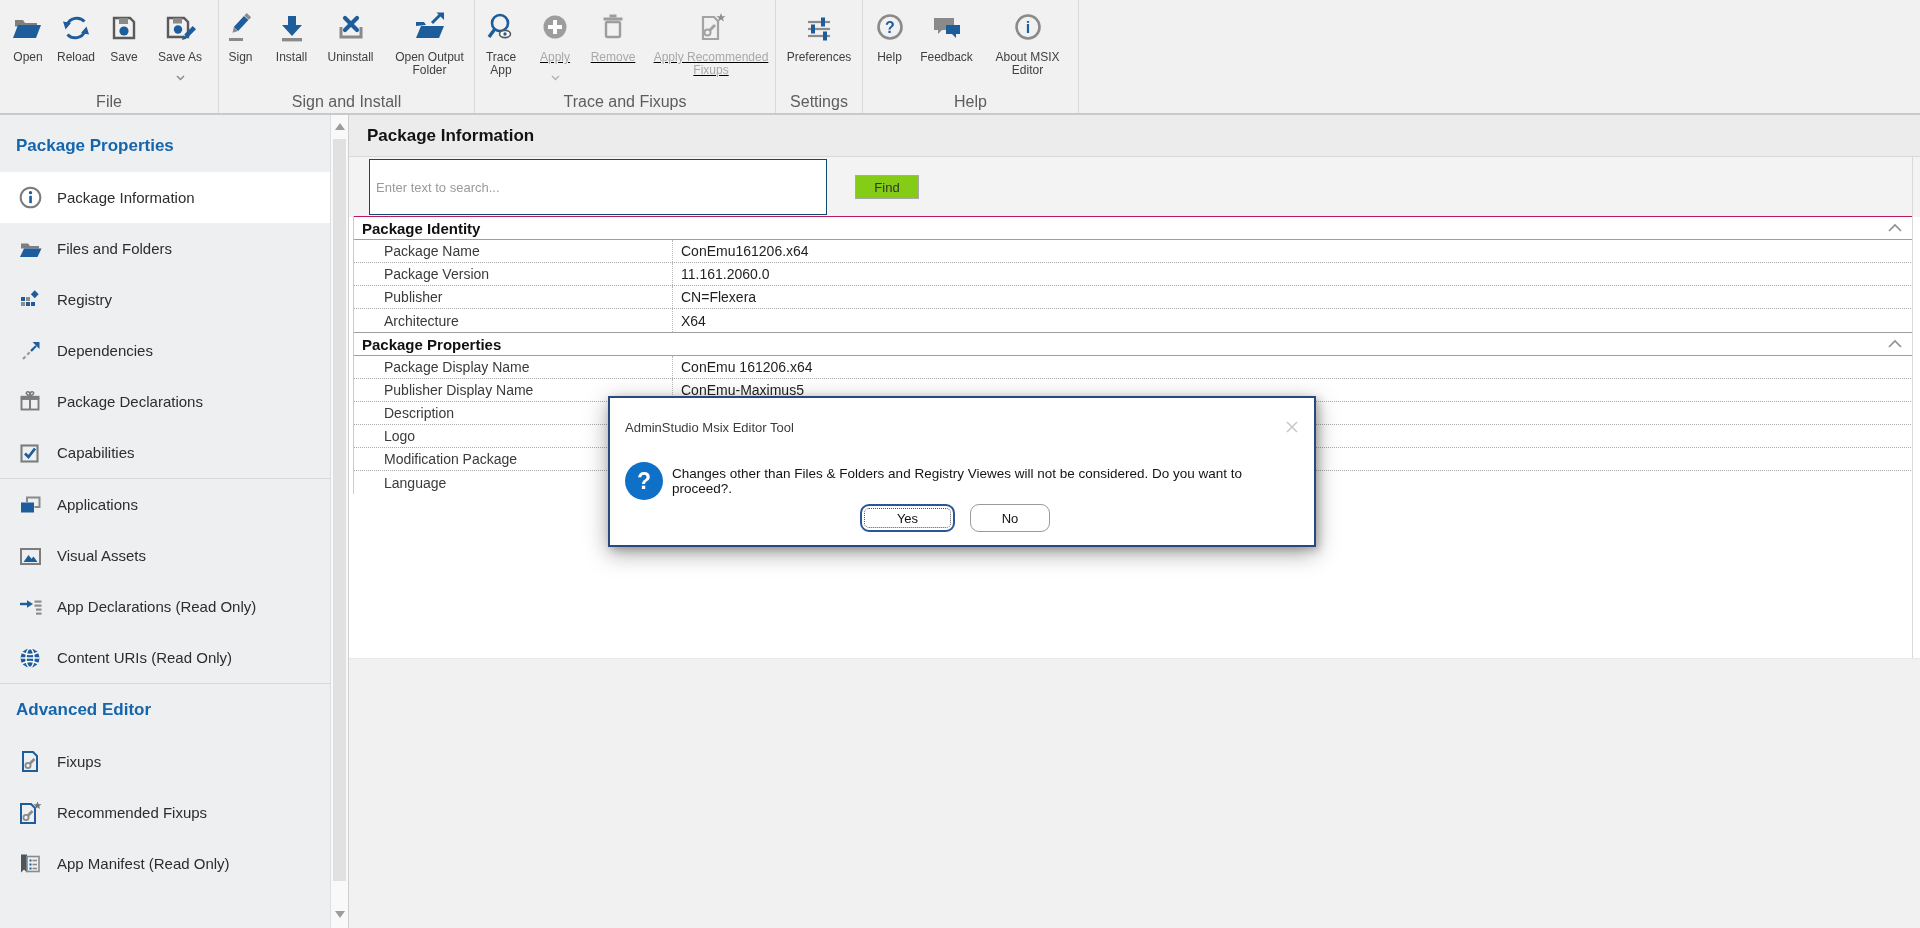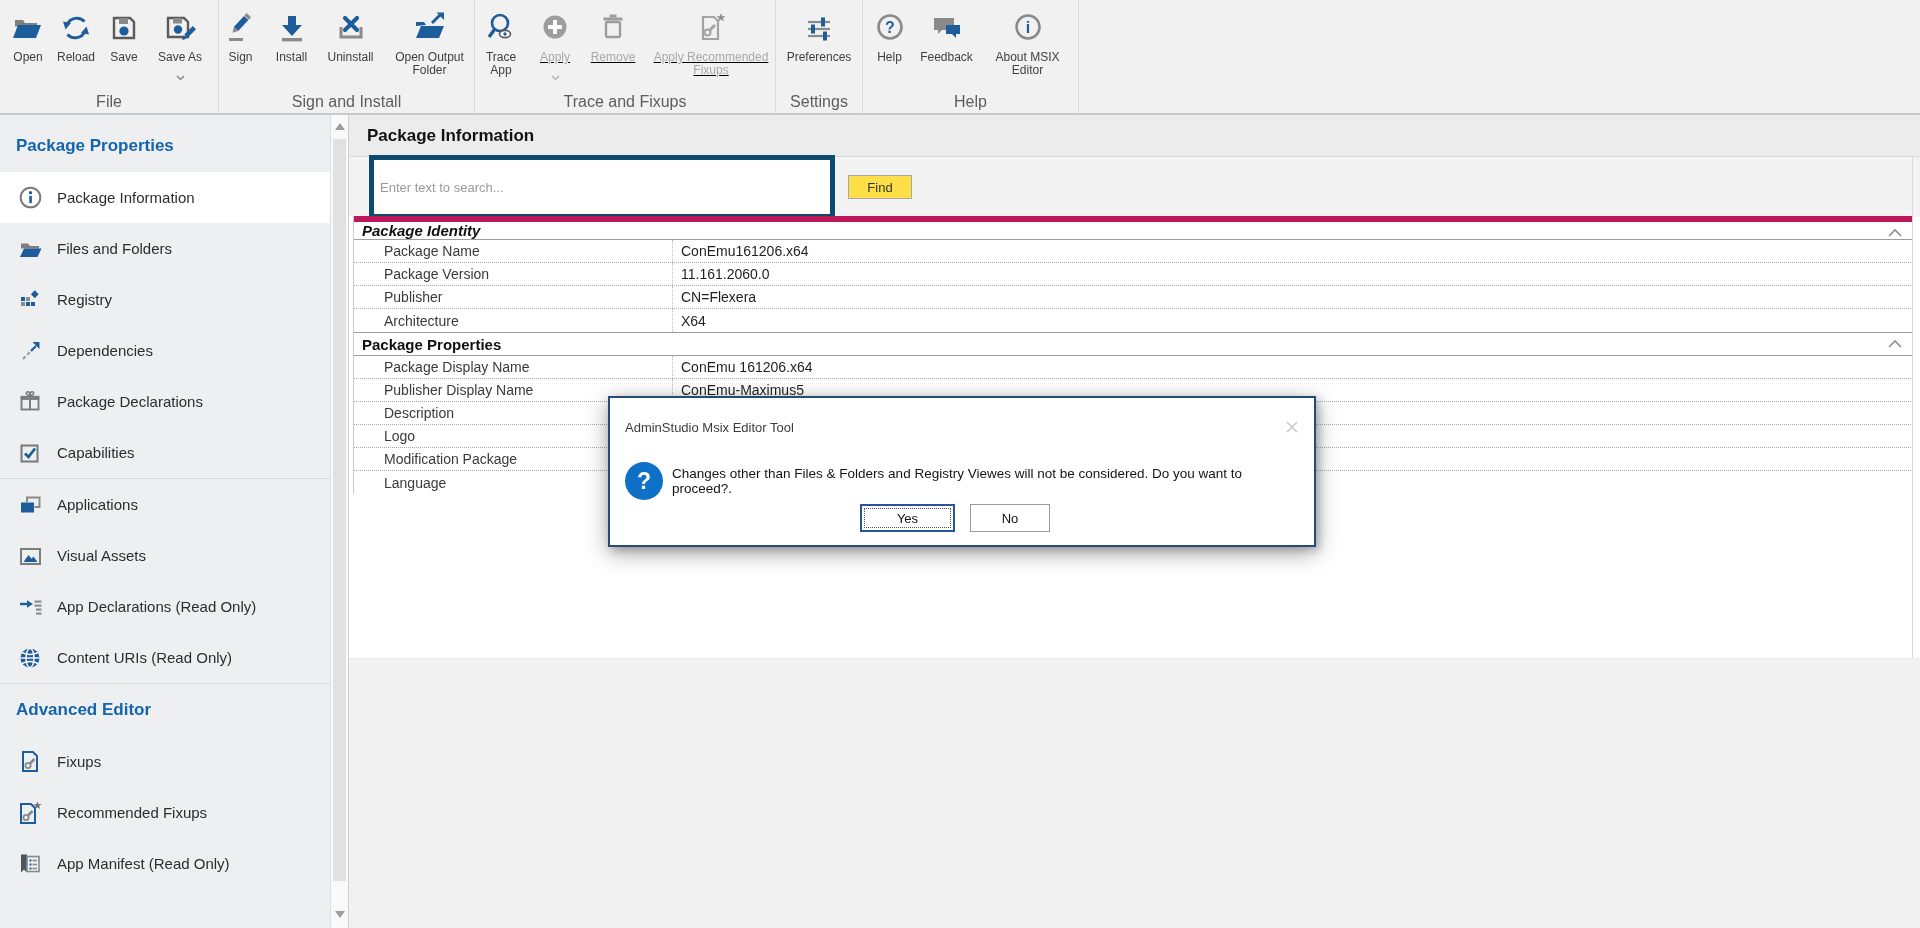--- a/index.html
+++ b/index.html
@@ -44,32 +44,32 @@
           border-left:5px solid transparent;border-right:5px solid transparent;
           border-top:7px solid #9c9c9c;}
 
   
   .content{position:absolute;left:348px;top:115px;width:1572px;height:813px;background:#fff;
            border-left:1px solid #cfcfcf;box-sizing:border-box;}
   .title-band{height:41px;background:#ececec;border-bottom:1px solid #d9d9d9;
               display:flex;align-items:center;}
   .title-band h1{margin:0 0 0 18px;font-size:17px;color:#121212;}
   .search-band{height:60px;background:#f3f3f3;display:flex;align-items:center;}
-  .search-input{margin-left:20px;width:444px;height:22px;border:5px solid #0c4a6e;background:#fff;
+  .search-input{margin-left:20px;width:444px;height:22px;border:1px solid #0c4a6e;background:#fff;
                 font-size:13px;padding:16px 6px;color:#333;font-family:"Liberation Sans",sans-serif;}
   .search-input::placeholder{color:#9a9a9a;}
-  .find-btn{margin-left:13px;width:64px;height:24px;background:#fde047;border:1px solid #a9a9a9;
+  .find-btn{margin-left:28px;width:64px;height:24px;background:#84cc16;border:1px solid #a9a9a9;
             font-size:13px;color:#333;font-family:"Liberation Sans",sans-serif;cursor:pointer;}
   .ptable{position:absolute;left:4px;right:7px;top:101px;border-left:1px solid #cccccc;}
   .trow{height:23px;display:flex;align-items:stretch;border-bottom:1px dotted #a9a9a9;box-sizing:border-box;}
   .trow.nb{border-bottom:none;}
   .trow.section{height:24px;border-bottom:1px solid #9f9f9f;border-top:1px solid #9f9f9f;
                 align-items:center;padding-left:8px;position:relative;font-weight:bold;
                 font-size:15px;color:#111;}
-  .trow.section.first{border-top:6px solid #be185d;font-style:italic;}
+  .trow.section.first{border-top:1px solid #be185d;}
   .tlabel{width:318px;box-sizing:border-box;padding-left:30px;font-size:14px;color:#3a3a3a;
           display:flex;align-items:center;}
   .tvalue{flex:1;border-left:1px dotted #b9b9b9;padding-left:8px;font-size:14px;color:#1f1f1f;
           display:flex;align-items:center;}
   .chev{position:absolute;right:10px;top:6px;cursor:pointer;line-height:0;}
   .gray-bottom{position:absolute;left:0;right:0;top:543px;bottom:0;background:#f1f1f1;
                border-top:1px solid #e8e8e8;}
   .rgutter{position:absolute;right:7px;top:41px;height:502px;width:0;border-left:1px solid #d9d9d9;}
 
   
@@ -77,21 +77,21 @@
           border:2px solid #27497c;box-sizing:border-box;z-index:50;
           box-shadow:0 6px 22px rgba(0,0,0,.35), 3px 3px 8px rgba(0,0,0,.22);}
   .dtitle{height:26px;display:flex;align-items:center;padding:16px 12px 0 15px;font-size:13px;color:#3c3c3c;}
   .dclose{margin-left:auto;width:20px;height:20px;display:flex;align-items:center;justify-content:center;
           cursor:pointer;line-height:0;}
   .dbody{display:flex;align-items:center;margin:22px 16px 0 15px;}
   .qicon{width:38px;height:38px;border-radius:50%;background:#0e70c6;color:#fff;flex:none;
          font-size:23px;font-weight:bold;display:flex;align-items:center;justify-content:center;}
   .dmsg{margin-left:9px;font-size:13.5px;color:#141414;}
   .dbtn{position:absolute;top:106px;background:#fff;font-size:13px;color:#111;cursor:pointer;
-        font-family:"Liberation Sans",sans-serif;}
+        font-family:"Liberation Sans",sans-serif;border-radius:9px;}
   .dbtn.yes{left:250px;width:95px;height:28px;border:2px solid #2a5699;
             outline:1px dotted #555;outline-offset:-5px;}
   .dbtn.no{left:360px;width:80px;height:28px;border:1px solid #9a9a9a;}
 </style>
 </head>
 <body>
 
 <div class="ribbon">
 
   <div class="rgroup" style="width:219px">

